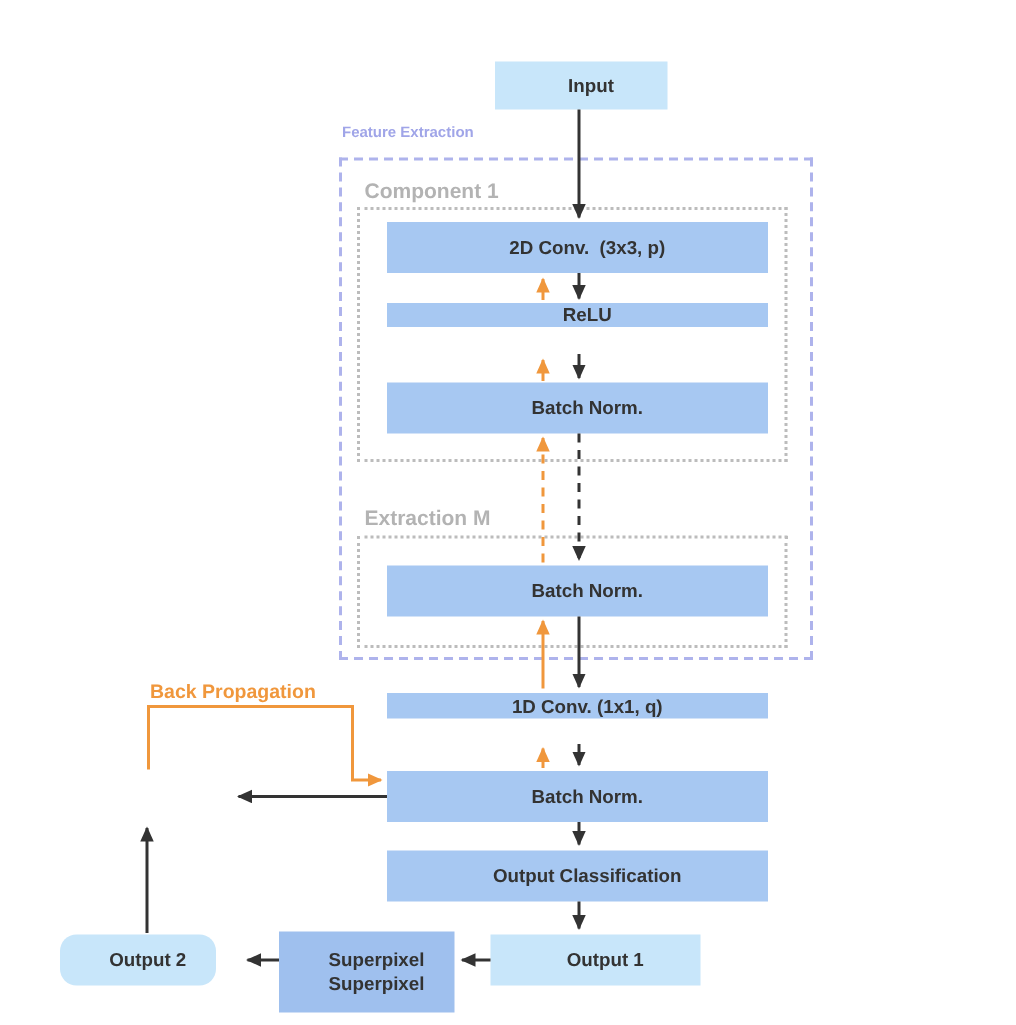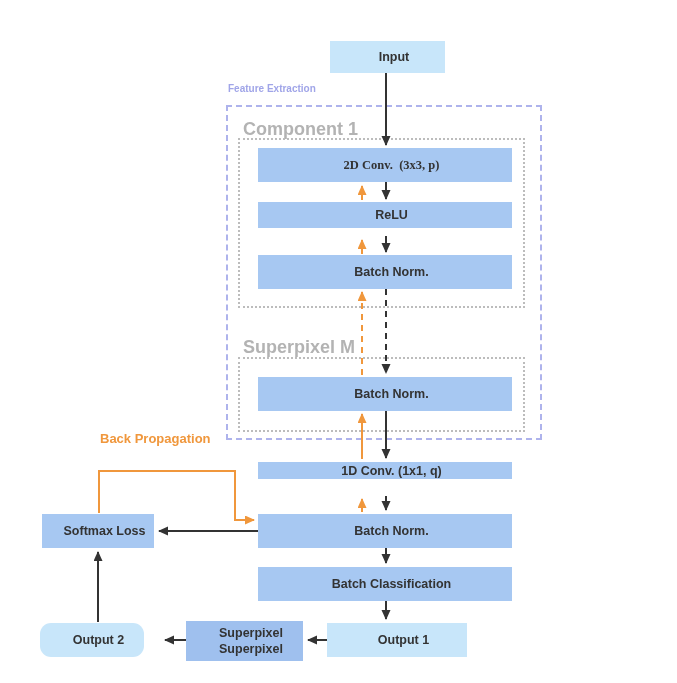--- a/index.html
+++ b/index.html
@@ -26,21 +26,21 @@
   }
   .node span { white-space: pre; }
   .light  { background: var(--light-blue); }
   .medium { background: var(--medium-blue); }
   .super  { background: var(--superpixel-blue); flex-direction: column; line-height: 1.3; }
 
   .group { position: absolute; background: transparent; }
   .fe-border   { border: 2px dashed var(--lavender-border); }
   .comp-border { border: 2px dotted var(--gray-border); }
 
-  .group-label { position: absolute; font-weight: bold; font-size: 18px; white-space: nowrap; }
+  .group-label { position: absolute; font-weight: bold; font-size: 14px; white-space: nowrap; }
   .fe-label   { color: var(--lavender-label); font-size: 10px; }
   .comp-label { color: var(--gray-label); }
   .bp-label   { position: absolute; color: var(--orange); font-weight: bold; font-size: 13px; white-space: nowrap; }
 
   svg.arrows { position: absolute; left: 0; top: 0; pointer-events: none; }
   .ln-black  { stroke: var(--arrow-black); stroke-width: 2; fill: none; }
   .ln-orange { stroke: var(--orange); stroke-width: 2; fill: none; }
   .dashed    { stroke-dasharray: 6 5; }
   .ah-black  { fill: var(--arrow-black); }
   .ah-orange { fill: var(--orange); }
@@ -49,73 +49,70 @@
 <body>
 
 <div class="canvas">
 
   <div class="group-label fe-label" style="left:228px; top:83px;">Feature Extraction</div>
   <div class="group fe-border" style="left:226px; top:105px; width:316px; height:335px;"></div>
 
   <div class="group-label comp-label" style="left:243px; top:119px;">Component 1</div>
   <div class="group comp-border" style="left:238px; top:138px; width:287px; height:170px;"></div>
 
-  <div class="group-label comp-label" style="left:243px; top:337px;">Superpixel M</div>
+  <div class="group-label comp-label" style="left:243px; top:337px;">Extraction M</div>
   <div class="group comp-border" style="left:238px; top:357px; width:287px; height:75px;"></div>
 
-  <div class="bp-label" style="left:100px; top:431px;">Back Propagation</div>
+  <div class="bp-label" style="left:100px; top:453px;">Back Propagation</div>
 
   <div class="node light" style="left:330px; top:41px; width:115px; height:32px;">
     <span>Input</span>
   </div>
 
-  <div class="node medium" style="left:258px; top:148px; width:254px; height:34px;font-family:Liberation Serif, serif;">
+  <div class="node medium" style="left:258px; top:148px; width:254px; height:34px;">
     <span>2D Conv.  (3x3, p)</span>
   </div>
 
-  <div class="node medium" style="left:258px; top:202px; width:254px; height:26px;">
+  <div class="node medium" style="left:258px; top:202px; width:254px; height:16px;">
     <span>ReLU</span>
   </div>
 
   <div class="node medium" style="left:258px; top:255px; width:254px; height:34px;">
     <span>Batch Norm.</span>
   </div>
 
   <div class="node medium" style="left:258px; top:377px; width:254px; height:34px;">
     <span>Batch Norm.</span>
   </div>
 
   <div class="node medium" style="left:258px; top:462px; width:254px; height:17px;">
     <span>1D Conv. (1x1, q)</span>
   </div>
 
   <div class="node medium" style="left:258px; top:514px; width:254px; height:34px;">
     <span>Batch Norm.</span>
   </div>
 
   <div class="node medium" style="left:258px; top:567px; width:254px; height:34px;">
-    <span>Batch Classification</span>
+    <span>Output Classification</span>
   </div>
 
   <div class="node light" style="left:327px; top:623px; width:140px; height:34px;">
     <span>Output 1</span>
   </div>
 
-  <div class="node super" style="left:186px; top:621px; width:117px; height:40px;">
+  <div class="node super" style="left:186px; top:621px; width:117px; height:54px;">
     <span>Superpixel</span>
     <span>Superpixel</span>
   </div>
 
   <div class="node light" style="left:40px; top:623px; width:104px; height:34px;border-radius:11px;">
     <span>Output 2</span>
   </div>
 
-  <div class="node medium" style="left:42px; top:514px; width:112px; height:34px;">
-    <span>Softmax Loss</span>
-  </div>
 
   <svg class="arrows" width="677" height="683" viewBox="0 0 677 683">
     <defs>
       <marker id="m-black" markerUnits="userSpaceOnUse" markerWidth="11" markerHeight="10" refX="9" refY="4.5" orient="auto">
         <path class="ah-black" d="M0,0 L10,4.5 L0,9 Z"></path>
       </marker>
       <marker id="m-orange" markerUnits="userSpaceOnUse" markerWidth="11" markerHeight="10" refX="9" refY="4.5" orient="auto">
         <path class="ah-orange" d="M0,0 L10,4.5 L0,9 Z"></path>
       </marker>
     </defs>

